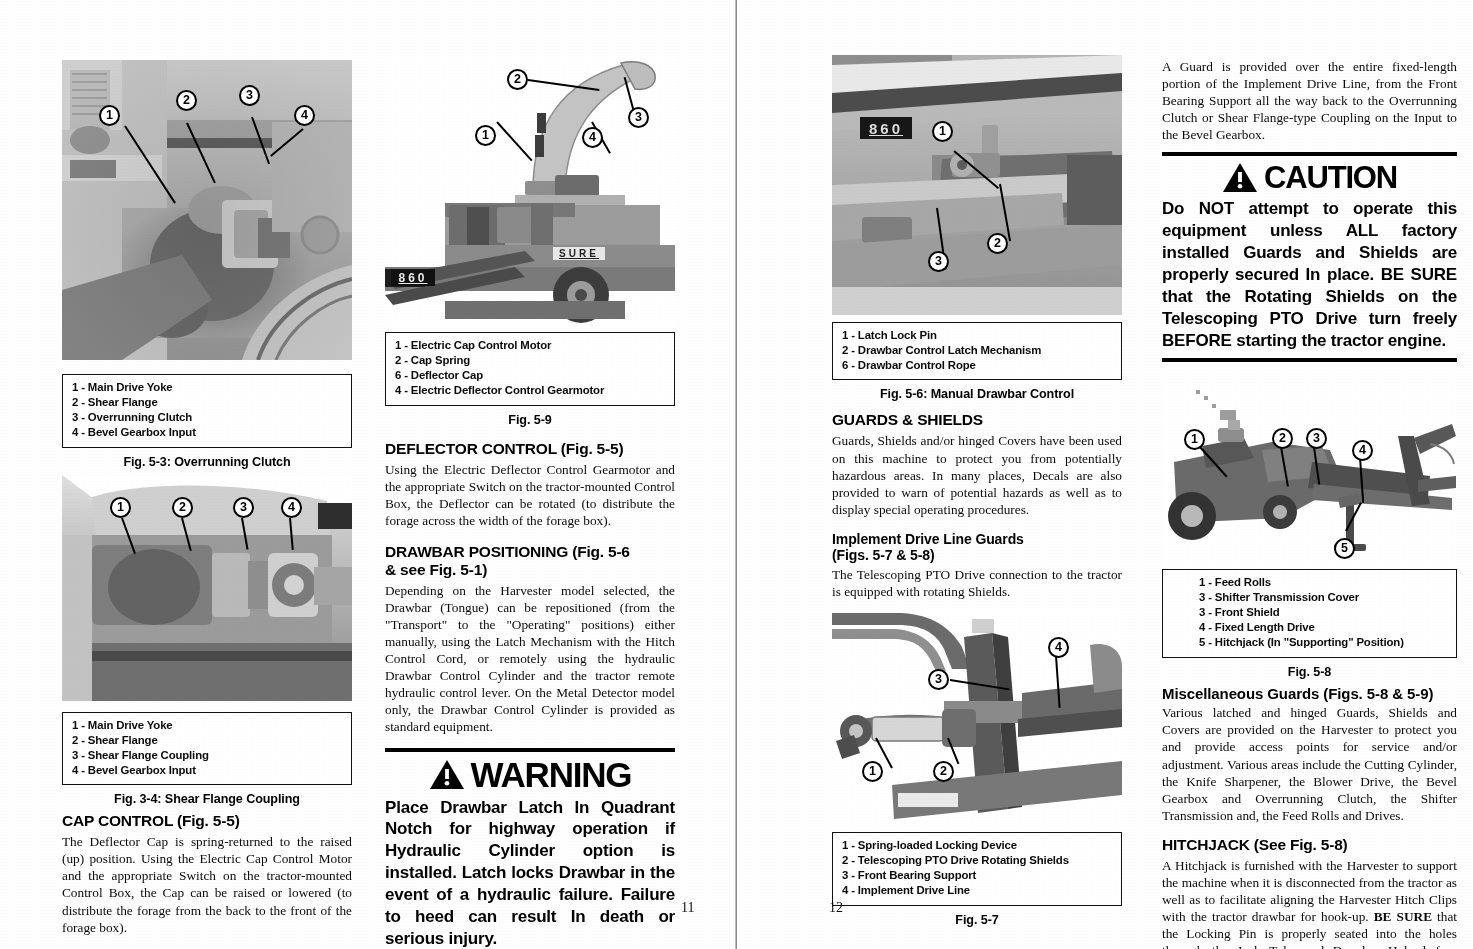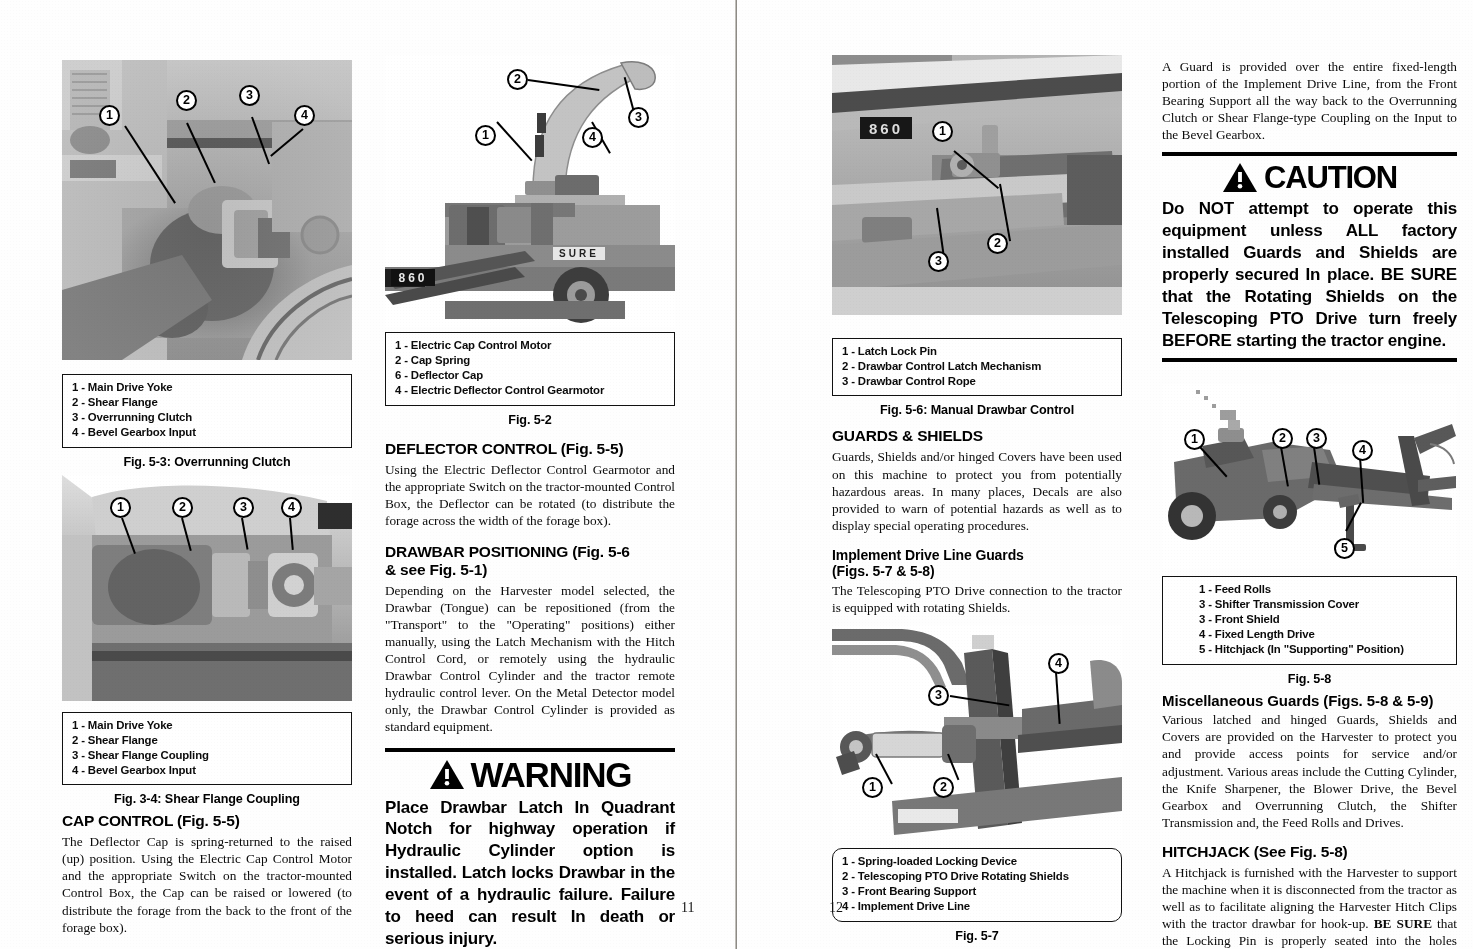--- a/index.html
+++ b/index.html
@@ -86,21 +86,21 @@
   .photo svg{position:absolute;inset:0;width:100%;height:100%;}
   .cal{position:absolute;width:21px;height:21px;border-radius:50%;
     background:#fff;border:2px solid #000;
     font-family:"Liberation Sans", sans-serif;font-weight:bold;
     font-size:12.5px;line-height:17px;text-align:center;color:#000;
     box-sizing:border-box;z-index:5;}
   .lead{position:absolute;background:#000;transform-origin:0 50%;height:2px;z-index:4;}
   .decal{position:absolute;background:#111;color:#e9e9e9;
     font-family:"Liberation Sans", sans-serif;font-weight:bold;
     letter-spacing:3px;z-index:3;display:flex;align-items:center;
-    justify-content:center;}
+    justify-content:center;text-decoration:underline;}
 </style>
 </head>
 <body>
 
 <div class="spread">
 
   <div class="page page-left">
 
     <div class="col" style="left:62px;top:60px;width:290px;">
 
@@ -255,21 +255,21 @@
         <div class="cal" style="left:90px;top:70px;">1</div>
         <div class="cal" style="left:197px;top:72px;">4</div>
       </div>
 
       <div class="legend" style="margin-top:5px;">
         <div>1 - Electric Cap Control Motor</div>
         <div>2 - Cap Spring</div>
         <div>6 - Deflector Cap</div>
         <div>4 - Electric Deflector Control Gearmotor</div>
       </div>
-      <div class="caption">Fig. 5-2</div>
+      <div class="caption">Fig. 5-9</div>
 
       <h2 class="h-sans" style="margin-top:13px;">DEFLECTOR CONTROL (Fig. 5-5)</h2>
       <p class="body">Using the Electric Deflector Control Gearmotor and the appropriate Switch on the tractor-mounted Control Box, the Deflector can be rotated (to distribute the forage across the width of the forage box).</p>
 
       <h2 class="h-sans" style="margin-top:14px;">
         <span>DRAWBAR  POSITIONING (Fig. 5-6</span><br>
         <span>&amp; see Fig. 5-1)</span>
       </h2>
       <p class="body">Depending on the Harvester model selected, the Drawbar (Tongue) can be repositioned (from the "Transport" to the "Operating" positions) either manually, using the Latch Mechanism with the Hitch Control Cord, or remotely using the hydraulic Drawbar Control Cylinder and the tractor remote hydraulic control lever. On the Metal Detector model only, the Drawbar Control Cylinder is provided as standard equipment.</p>
 
@@ -328,24 +328,24 @@
         </svg>
         <div class="decal" style="left:28px;top:62px;width:52px;height:22px;font-size:15px;background:#171717;color:#dedede;">860</div>
         <div class="lead" style="left:122px;top:95px;width:58px;transform:rotate(40deg);"></div>
         <div class="lead" style="left:168px;top:128px;width:58px;transform:rotate(80deg);"></div>
         <div class="lead" style="left:105px;top:152px;width:62px;transform:rotate(82deg);"></div>
         <div class="cal" style="left:100px;top:66px;">1</div>
         <div class="cal" style="left:155px;top:178px;">2</div>
         <div class="cal" style="left:96px;top:196px;">3</div>
       </div>
 
-      <div class="legend" style="margin-top:23px;">
+      <div class="legend" style="margin-top:7px;">
         <div>1 - Latch Lock Pin</div>
         <div>2 - Drawbar Control Latch Mechanism</div>
-        <div>3 - Drawbar Control Rope</div>
+        <div>6 - Drawbar Control Rope</div>
       </div>
       <div class="caption">Fig. 5-6: Manual Drawbar Control</div>
 
       <h2 class="h-sans" style="margin-top:10px;">GUARDS &amp; SHIELDS</h2>
       <p class="body">Guards, Shields and/or hinged Covers have been used on this machine to protect you from potentially hazardous areas. In many places, Decals are also provided to warn of potential hazards as well as to display special operating procedures.</p>
 
       <h3 class="h-sans-sm" style="margin-top:13px;">
         <span>Implement Drive Line Guards</span><br>
         <span>(Figs. 5-7 &amp; 5-8)</span>
       </h3>
@@ -375,21 +375,21 @@
         <div class="lead" style="left:118px;top:70px;width:60px;transform:rotate(9deg);"></div>
         <div class="lead" style="left:224px;top:46px;width:52px;transform:rotate(86deg);"></div>
         <div class="lead" style="left:44px;top:128px;width:34px;transform:rotate(62deg);"></div>
         <div class="lead" style="left:116px;top:128px;width:28px;transform:rotate(68deg);"></div>
         <div class="cal" style="left:96px;top:60px;">3</div>
         <div class="cal" style="left:216px;top:28px;">4</div>
         <div class="cal" style="left:30px;top:152px;">1</div>
         <div class="cal" style="left:101px;top:152px;">2</div>
       </div>
 
-      <div class="legend" style="margin-top:8px;border-radius:10px;">
+      <div class="legend" style="margin-top:8px;">
         <div>1 - Spring-loaded Locking Device</div>
         <div>2 - Telescoping PTO Drive Rotating Shields</div>
         <div>3 - Front Bearing Support</div>
         <div>4 - Implement Drive Line</div>
       </div>
       <div class="caption">Fig. 5-7</div>
     </div>
 
     <div class="col" style="left:425px;top:58px;width:295px;">
 
@@ -444,21 +444,21 @@
         <div class="lead" style="left:152px;top:62px;width:38px;transform:rotate(82deg);"></div>
         <div class="lead" style="left:198px;top:72px;width:46px;transform:rotate(86deg);"></div>
         <div class="lead" style="left:184px;top:146px;width:32px;transform:rotate(-62deg);"></div>
         <div class="cal" style="left:22px;top:45px;">1</div>
         <div class="cal" style="left:110px;top:44px;">2</div>
         <div class="cal" style="left:144px;top:44px;">3</div>
         <div class="cal" style="left:190px;top:56px;">4</div>
         <div class="cal" style="left:172px;top:154px;">5</div>
       </div>
 
-      <div class="legend" style="margin-top:7px;padding-left:36px;">
+      <div class="legend" style="padding-left:36px;">
         <div>1 - Feed Rolls</div>
         <div>3 - Shifter Transmission Cover</div>
         <div>3 - Front Shield</div>
         <div>4 - Fixed Length Drive</div>
         <div>5 - Hitchjack (In "Supporting" Position)</div>
       </div>
       <div class="caption">Fig. 5-8</div>
 
       <h3 class="h-sans-sm" style="font-size:15px;">Miscellaneous Guards (Figs. 5-8 &amp; 5-9)</h3>
       <p class="body">Various latched and hinged Guards, Shields and Covers are provided on the Harvester to protect you and provide access points for service and/or adjustment. Various areas include the Cutting Cylinder, the Knife Sharpener, the Blower Drive, the Bevel Gearbox and Overrunning Clutch, the Shifter Transmission and, the Feed Rolls and Drives.</p>

